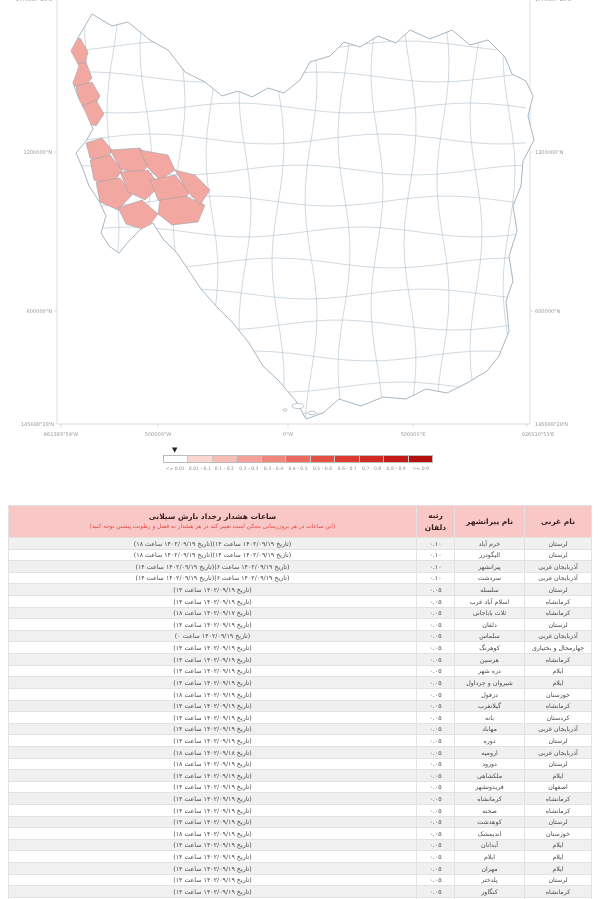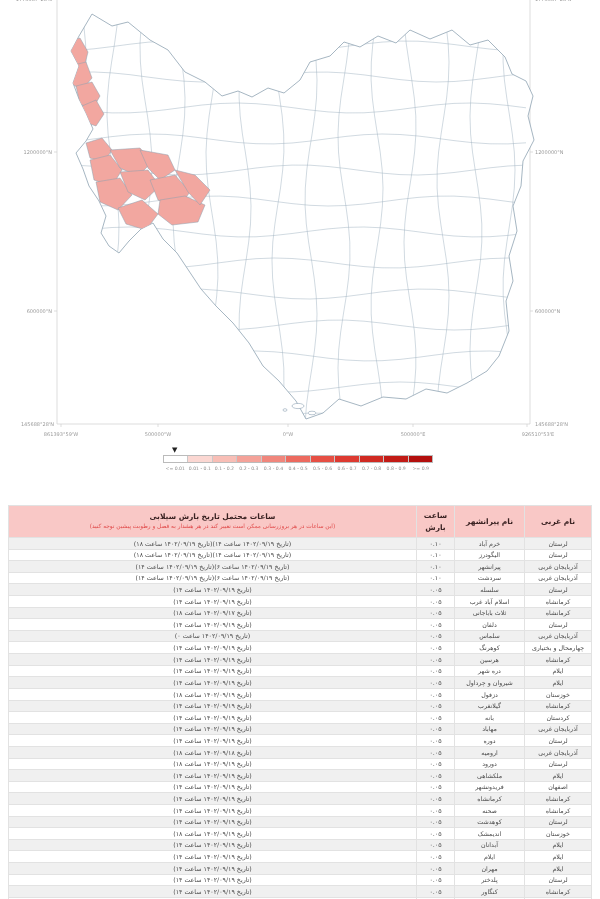--- a/index.html
+++ b/index.html
@@ -188,24 +188,24 @@
       </colgroup>
       <thead>
         <tr>
           <th>
               <div class="h-main">نام غربی</div>
             </th>
           <th>
               <div class="h-main">نام پیرانشهر</div>
             </th>
           <th>
-              <div class="h-main">ساعت بارش</div>
+              <div class="h-main">رتبه دلفان</div>
             </th>
           <th>
-            <div class="h-main">ساعات محتمل تاریخ بارش سیلابی</div>
+            <div class="h-main">ساعات هشدار رخداد بارش سیلابی</div>
             <div class="h-sub">(این ساعات در هر بروزرسانی ممکن است تغییر کند در هر هشدار به فصل و رطوبت پیشین توجه کنید)</div>
           </th>
         </tr>
       </thead>
       <tbody id="rows-body">
     <tr>
       <td>لرستان</td>
       <td>خرم آباد</td>
       <td class="rank-cell">۰.۱۰</td>
       <td>(تاریخ ۱۴۰۲/۰۹/۱۹ ساعت ۱۴)(تاریخ ۱۴۰۲/۰۹/۱۹ ساعت ۱۸)</td>

